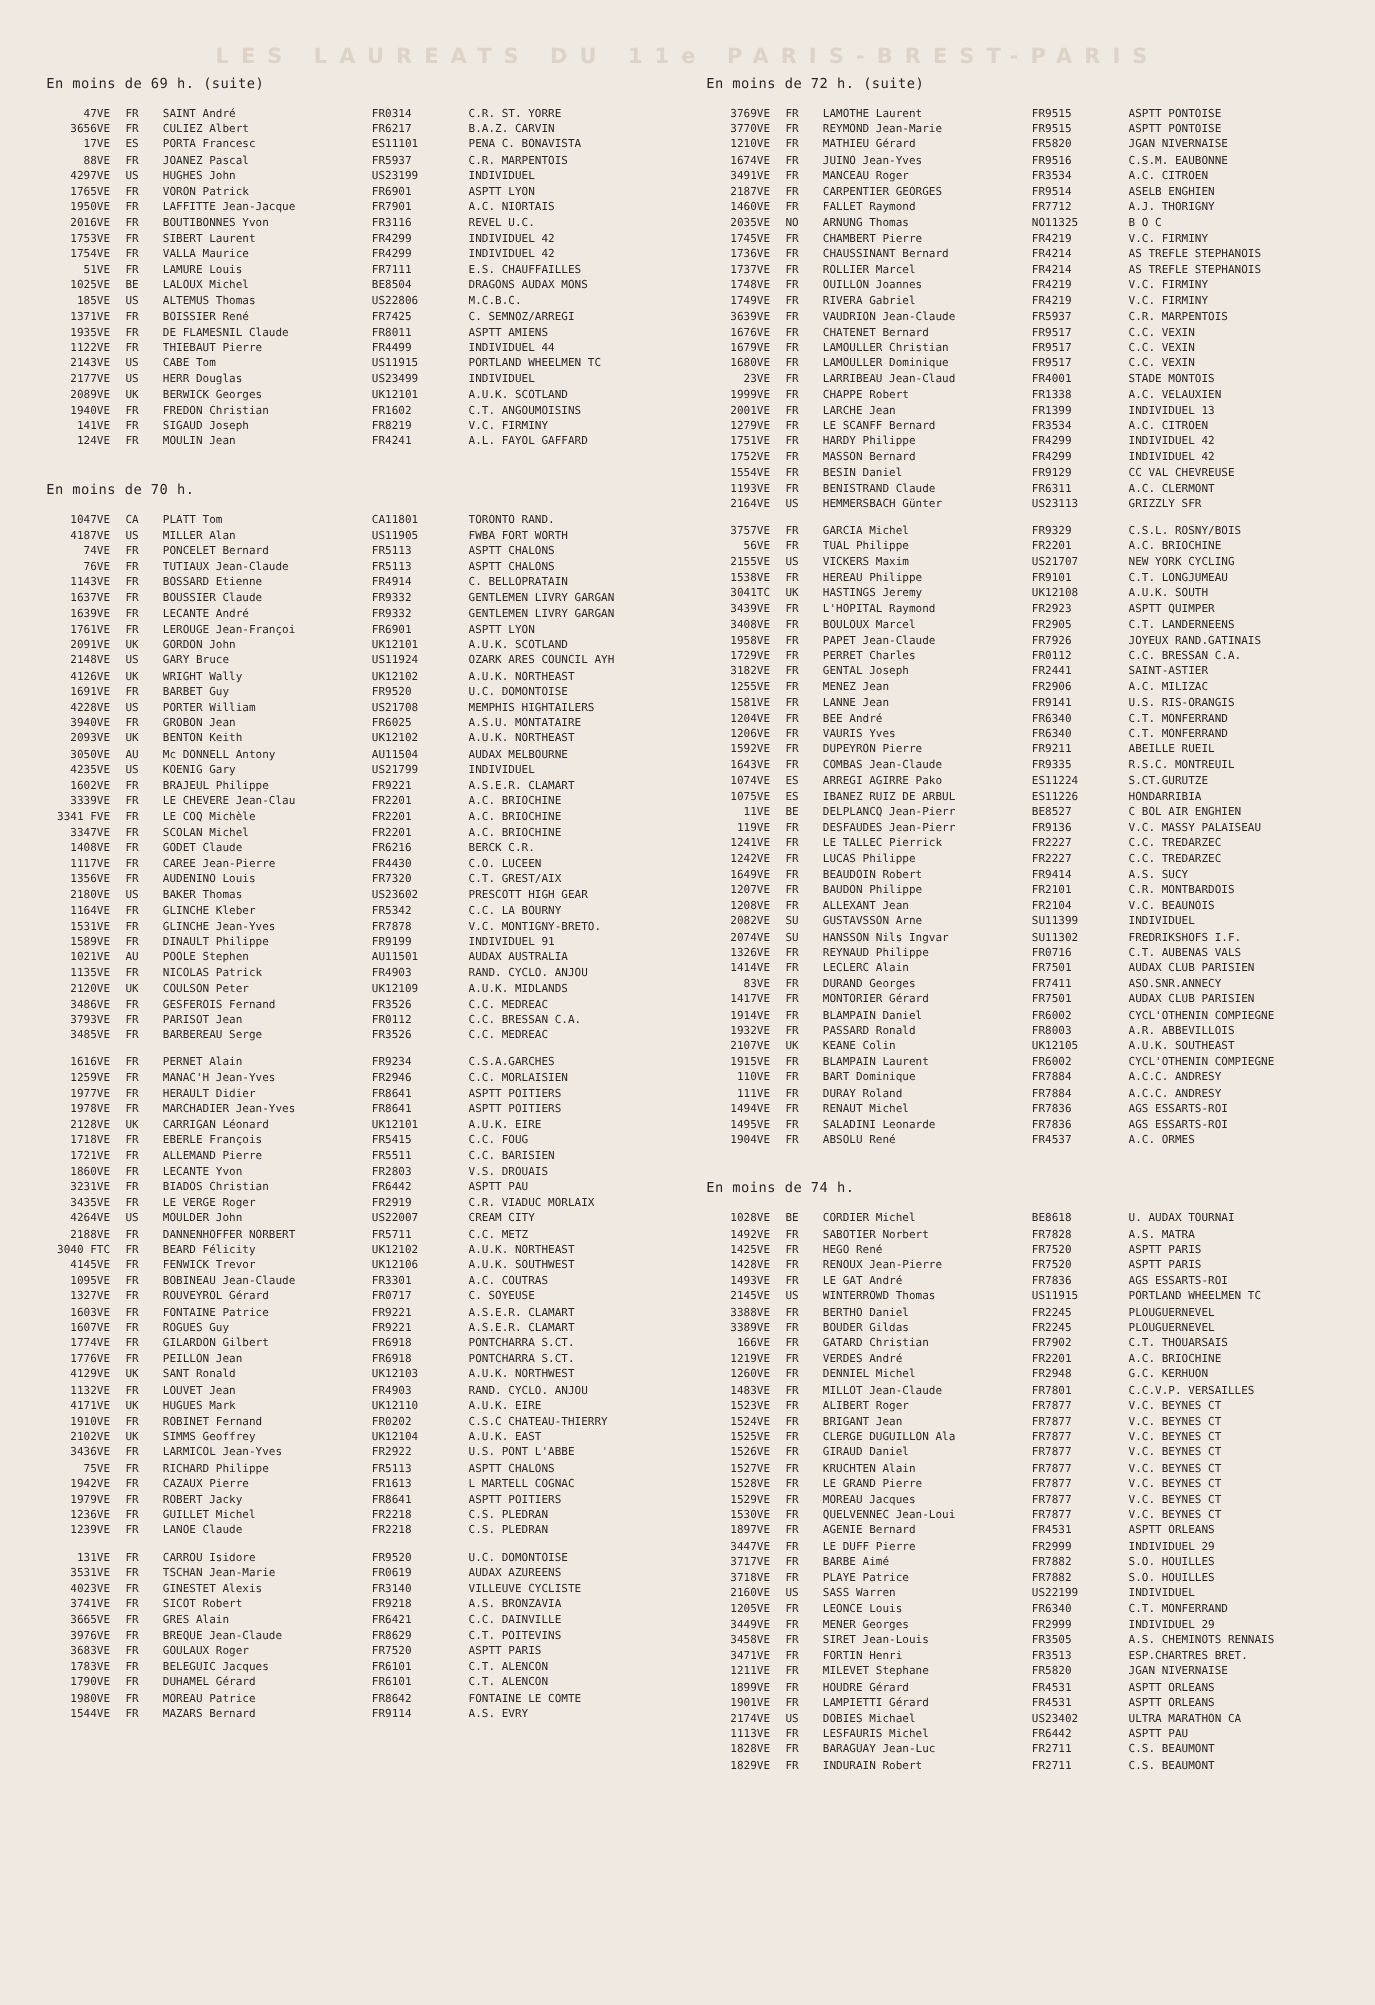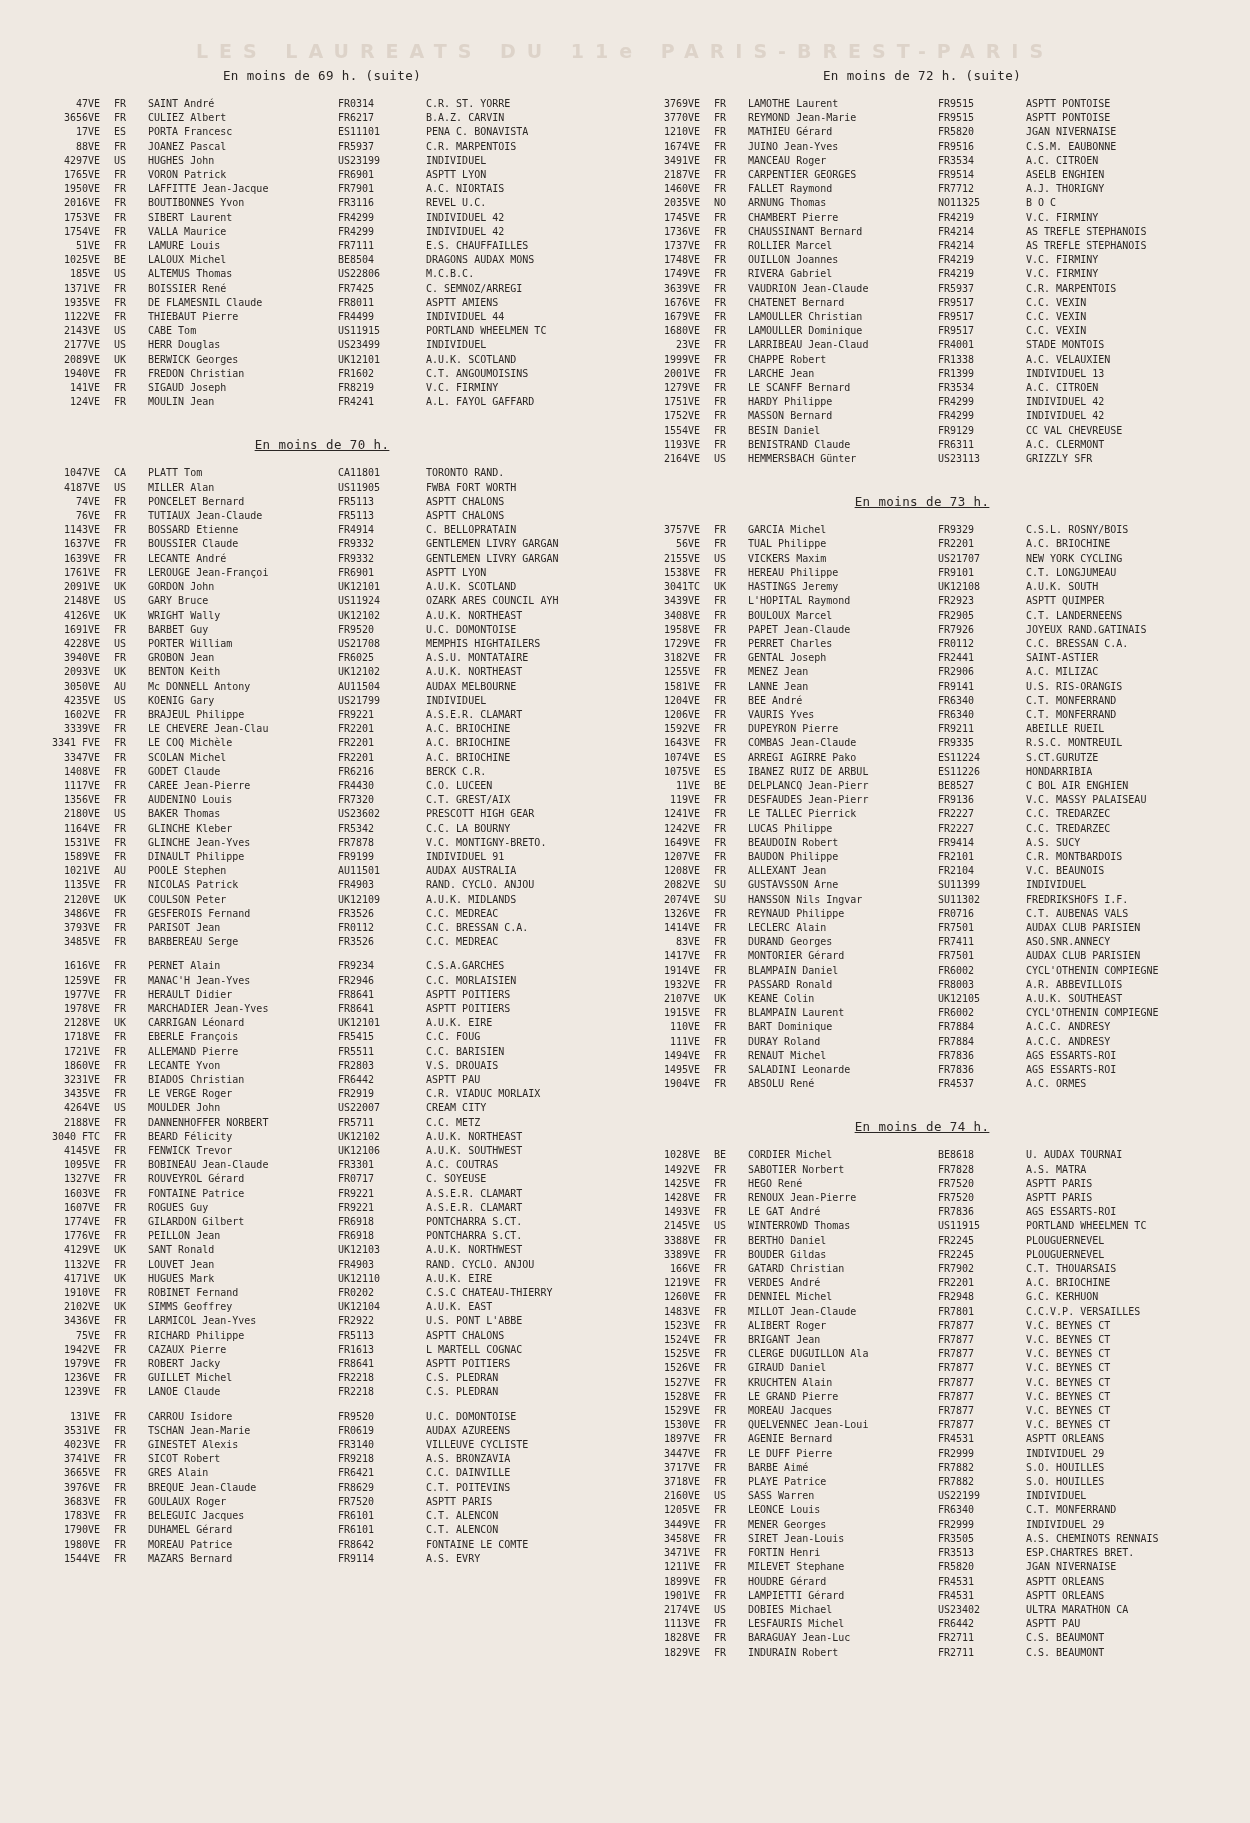--- a/index.html
+++ b/index.html
@@ -25,29 +25,28 @@
   }
   .columns{
     position:absolute;top:66px;left:0;width:1250px;
     display:flex;
     justify-content:space-between;
   }
   .col{width:560px;}
   .col.left{margin-left:42px;}
   .col.right{margin-right:48px;}
   .sect-title{
-    text-align:center;
     font-size:12.5px;
     font-family:"DejaVu Sans Mono","Liberation Mono",monospace;
     margin:0 0 14px 0;
     padding-top:2px;
     letter-spacing:.4px;
   }
   .sect{margin-bottom:10px;}
-  .sect + .sect .sect-title{margin-top:26px;text-decoration:underline;}
+  .sect + .sect .sect-title{margin-top:26px;}
   table.rows{
     border-collapse:collapse;
     font-size:10px;
     line-height:14.2px;
     width:100%;
     font-family:"DejaVu Sans Mono","Liberation Mono",monospace;
   }
   table.rows td{padding:0;white-space:nowrap;vertical-align:top;}
   td.num{width:46px;text-align:right;padding-right:7px;letter-spacing:0px;}
   td.cat{width:26px;text-align:left;}
@@ -1087,21 +1086,20 @@
                 <td class="cat">VE</td>
                 <td class="nat">US</td>
                 <td class="name">HEMMERSBACH Günter</td>
                 <td class="lic">US23113</td>
                 <td class="club">GRIZZLY SFR</td>
               </tr>
             </tbody>
           </table>
         </div>
         <div class="sect">
-          <div class="sect-title">En moins de 73 h.</div>
           <table class="rows">
             <tbody>
               <tr>
                 <td class="num">3757</td>
                 <td class="cat">VE</td>
                 <td class="nat">FR</td>
                 <td class="name">GARCIA Michel</td>
                 <td class="lic">FR9329</td>
                 <td class="club">C.S.L. ROSNY/BOIS</td>
               </tr>

